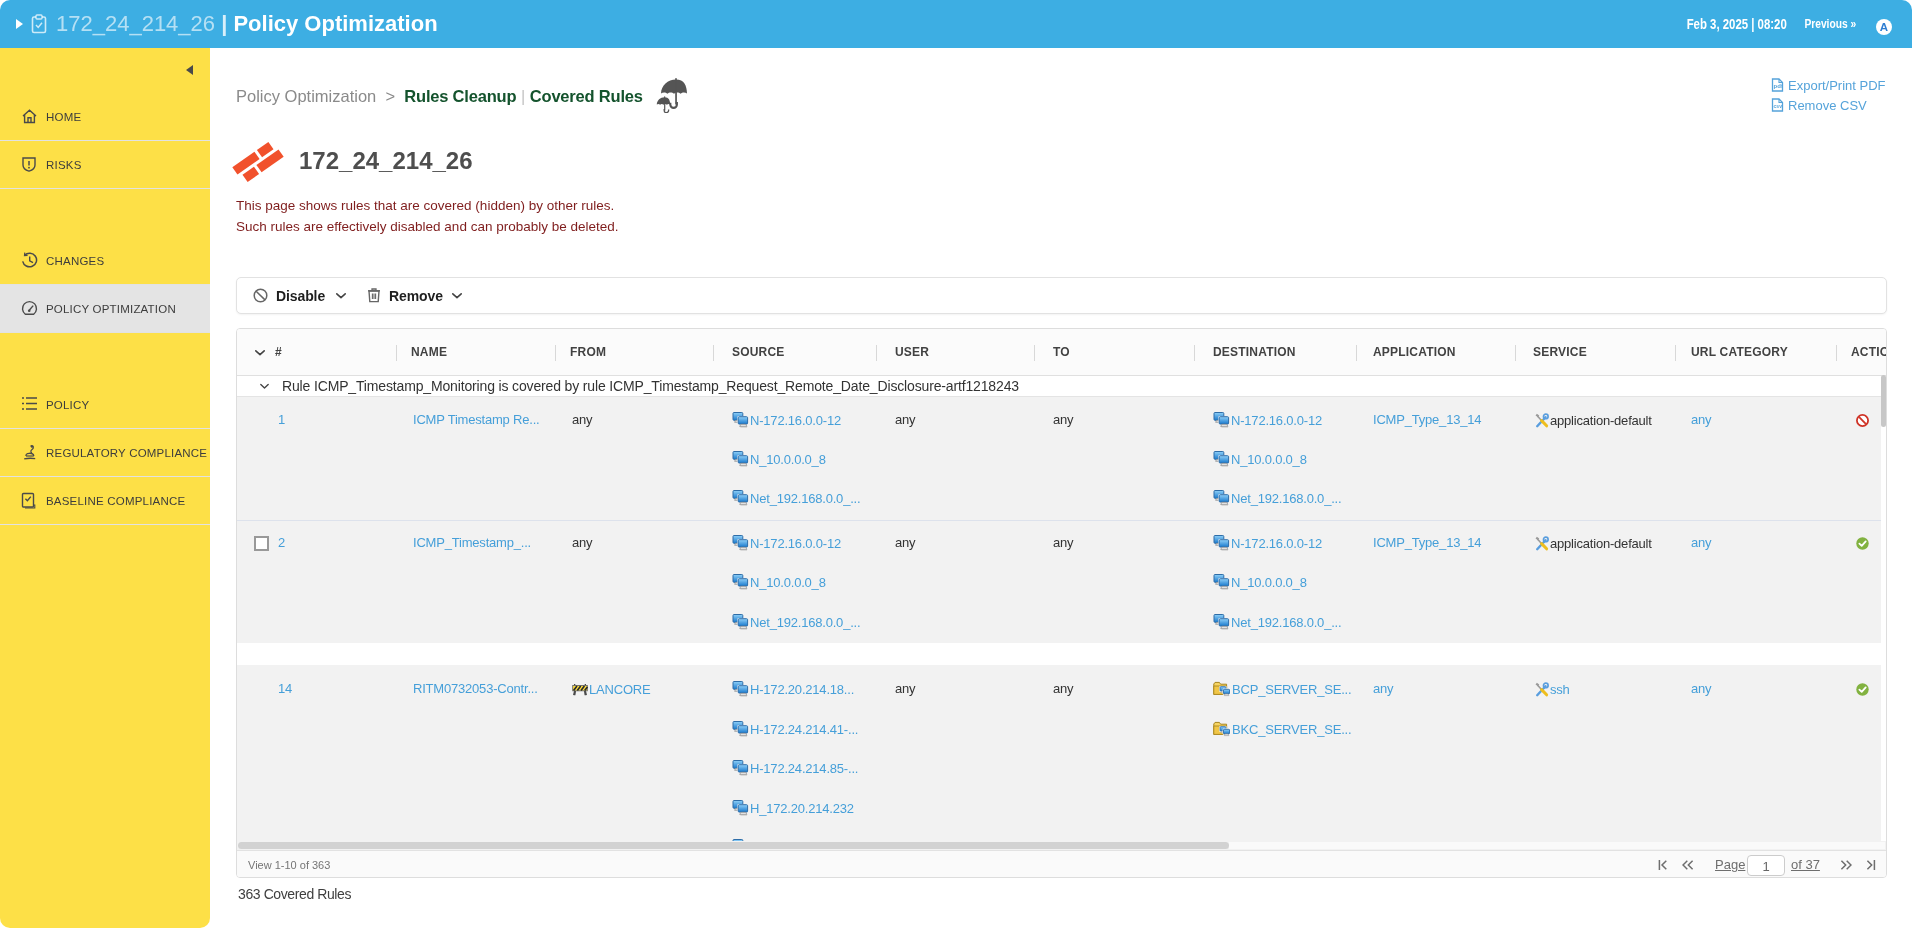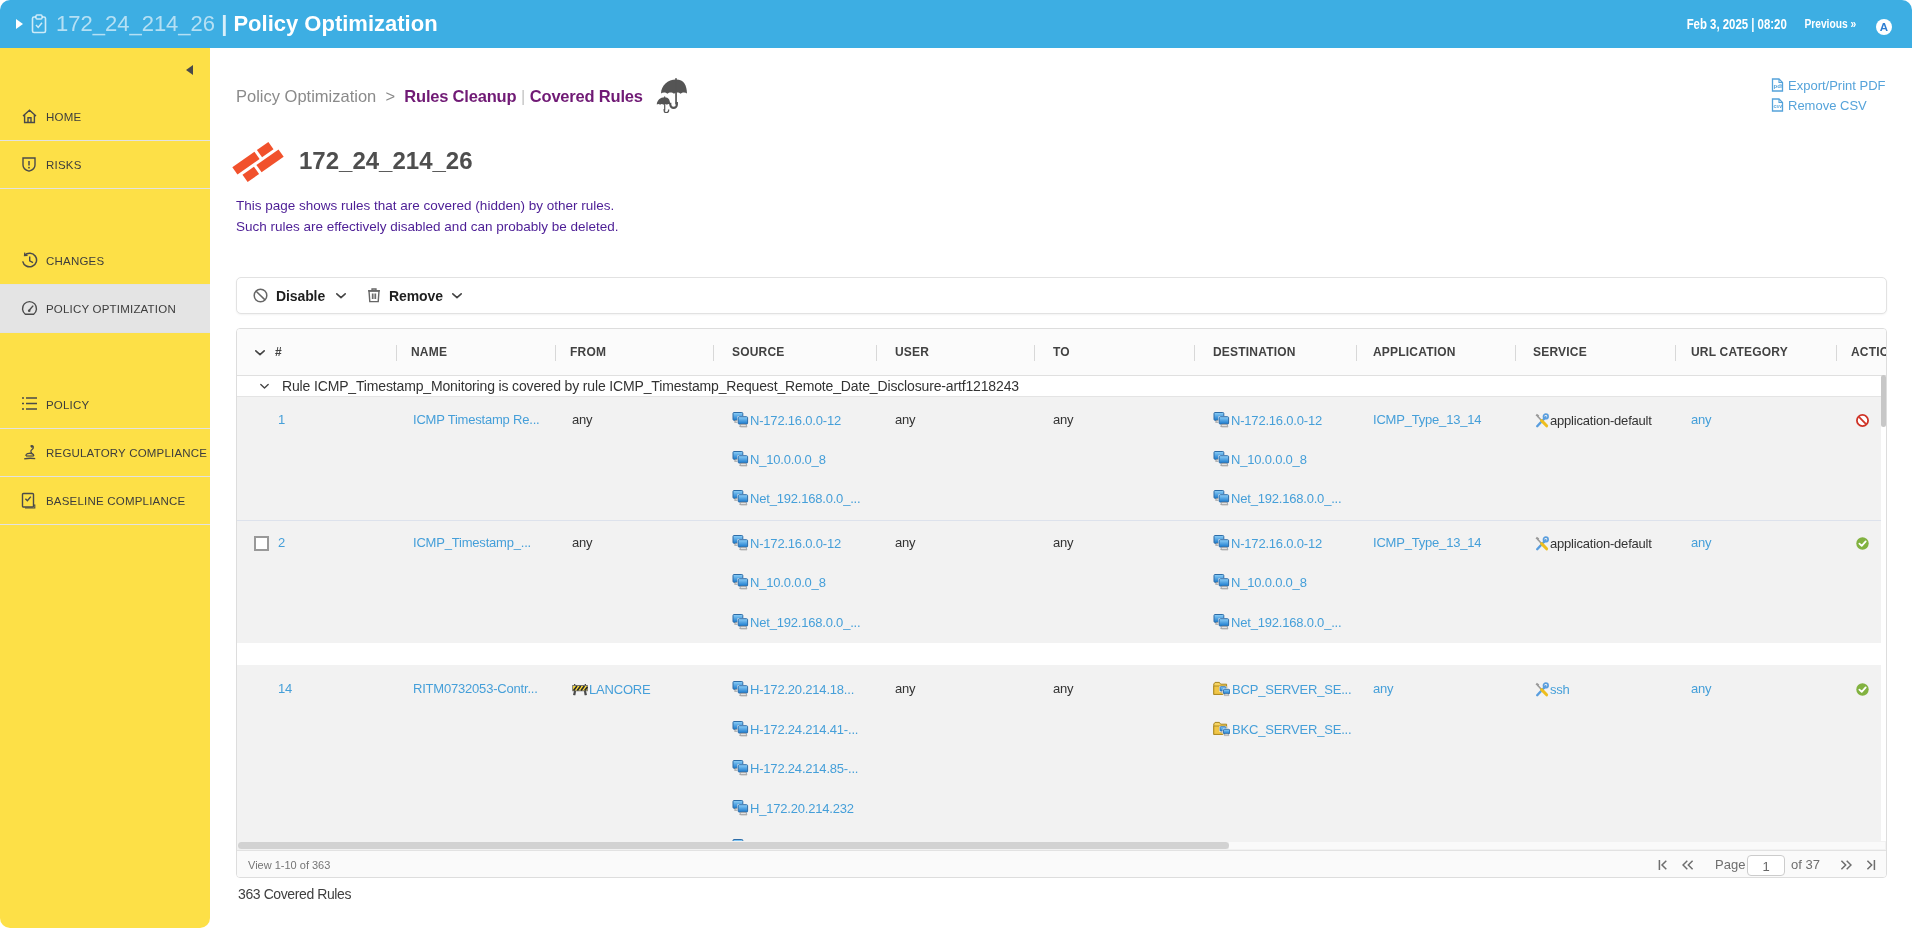--- a/index.html
+++ b/index.html
@@ -20,26 +20,26 @@
 #collapse { position:absolute; left:186px; top:17px; width:0; height:0; border-right:7px solid #4a4a4a; border-top:5px solid transparent; border-bottom:5px solid transparent; }
 .mi { position:absolute; left:0; width:210px; height:48px; border-bottom:1px solid #e2e2e2; }
 .mi .lbl { position:absolute; left:46px; top:0; height:48px; line-height:48px; font-size:11.5px; color:#3d3d3d; letter-spacing:.2px; white-space:nowrap; }
 .mi svg { position:absolute; left:21px; top:15px; }
 .mi.active { background:#e4e4e4; }
 #mi-line { position:absolute; left:0; top:92px; width:210px; height:1px; background:#e2e2e2; }
 
 
 #crumb { position:absolute; left:236px; top:87px; font-size:16.5px; color:#8a8a8a; }
 #crumb b { letter-spacing:-.2px; }
-#crumb b { color:#701a75; font-weight:700;text-align:right; }
+#crumb b { color:#14532d; font-weight:700;text-align:right; }
 #crumb .sep { color:#c4c4c4; }
 .explink { position:absolute; font-size:13px; color:#55a3da; }
 #fwicon { position:absolute; left:228px; top:132px; }
 #ftitle { position:absolute; left:299px; top:147px; font-size:24px; font-weight:700; color:#4e4e4e; }
-#desc { position:absolute; left:236px; top:195px; font-size:13.5px; color:#4c1d95; line-height:21px; }
+#desc { position:absolute; left:236px; top:195px; font-size:13.5px; color:#7f1d1d; line-height:21px; }
 
 
 #toolbar { position:absolute; left:236px; top:277px; width:1651px; height:37px; background:#fff; border:1px solid #e2e2e2; border-radius:5px; box-shadow:0 1px 2px rgba(0,0,0,.05); }
 .tbtn { position:absolute; top:0; height:37px; line-height:37px; font-size:14px; font-weight:700; color:#1f1f1f; letter-spacing:-.1px; }
 
 
 #tcard { position:absolute; left:236px; top:328px; width:1651px; height:550px; background:#fff; border:1px solid #ddd; border-radius:4px; overflow:hidden; }
 #thead { position:absolute; left:0; top:0; width:1649px; height:47px; background:#fbfbfb; border-bottom:1px solid #e0e0e0; }
 .hl { position:absolute; top:0; height:47px; line-height:47px; font-size:12px; font-weight:700; color:#424242; letter-spacing:.2px; white-space:nowrap; }
 .hsep { position:absolute; top:16px; width:1px; height:16px; background:#d8d8d8; }
@@ -53,21 +53,21 @@
 .ent svg { margin-right:1px; }
 #hscroll { position:absolute; left:0; top:512px; width:1649px; height:9px; background:#f2f2f2; }
 #hthumb { position:absolute; left:1px; top:1px; width:991px; height:7px; background:#d2d2d2; border-radius:4px; }
 #htrack { position:absolute; left:992px; top:1px; width:656px; height:7px; background:#fafafa; }
 #vthumb { position:absolute; left:1644px; top:46px; width:5px; height:52px; background:#c7c7c7; border-radius:3px; }
 #tfoot { position:absolute; left:0; top:521px; width:1649px; height:28px; background:#fafafa; border-top:1px solid #e2e2e2; }
 #tfoot .vw { position:absolute; left:11px; top:0; height:28px; line-height:28px; font-size:11px; color:#757575; }
 #rules-count { position:absolute; left:238px; top:886px; font-size:14px; letter-spacing:-.4px; color:#3f3f3f; }
 
 
-.pgt { position:absolute; top:0; height:28px; line-height:28px; font-size:13px; color:#6e6e6e; }
+.pgt { position:absolute; top:0; height:28px; line-height:28px; font-size:13px; color:#6e6e6e;text-decoration:underline; }
 #pginput { position:absolute; left:1510px; top:4px; width:38px; height:21px; border:1px solid #ccc; border-radius:4px; background:#fff; text-align:center; line-height:21px; font-size:13px; color:#666; }
 .white-gutter { position:absolute; left:1644px; top:47px; width:5px; height:465px; background:#fff; }
 </style>
 </head>
 <body>
 <svg width="0" height="0" style="position:absolute">
 <defs>
 <linearGradient id="scr" x1="0" y1="0" x2="0" y2="1">
   <stop offset="0" stop-color="#8fd0f8"></stop>
         <stop offset="1" stop-color="#1878cc"></stop>

